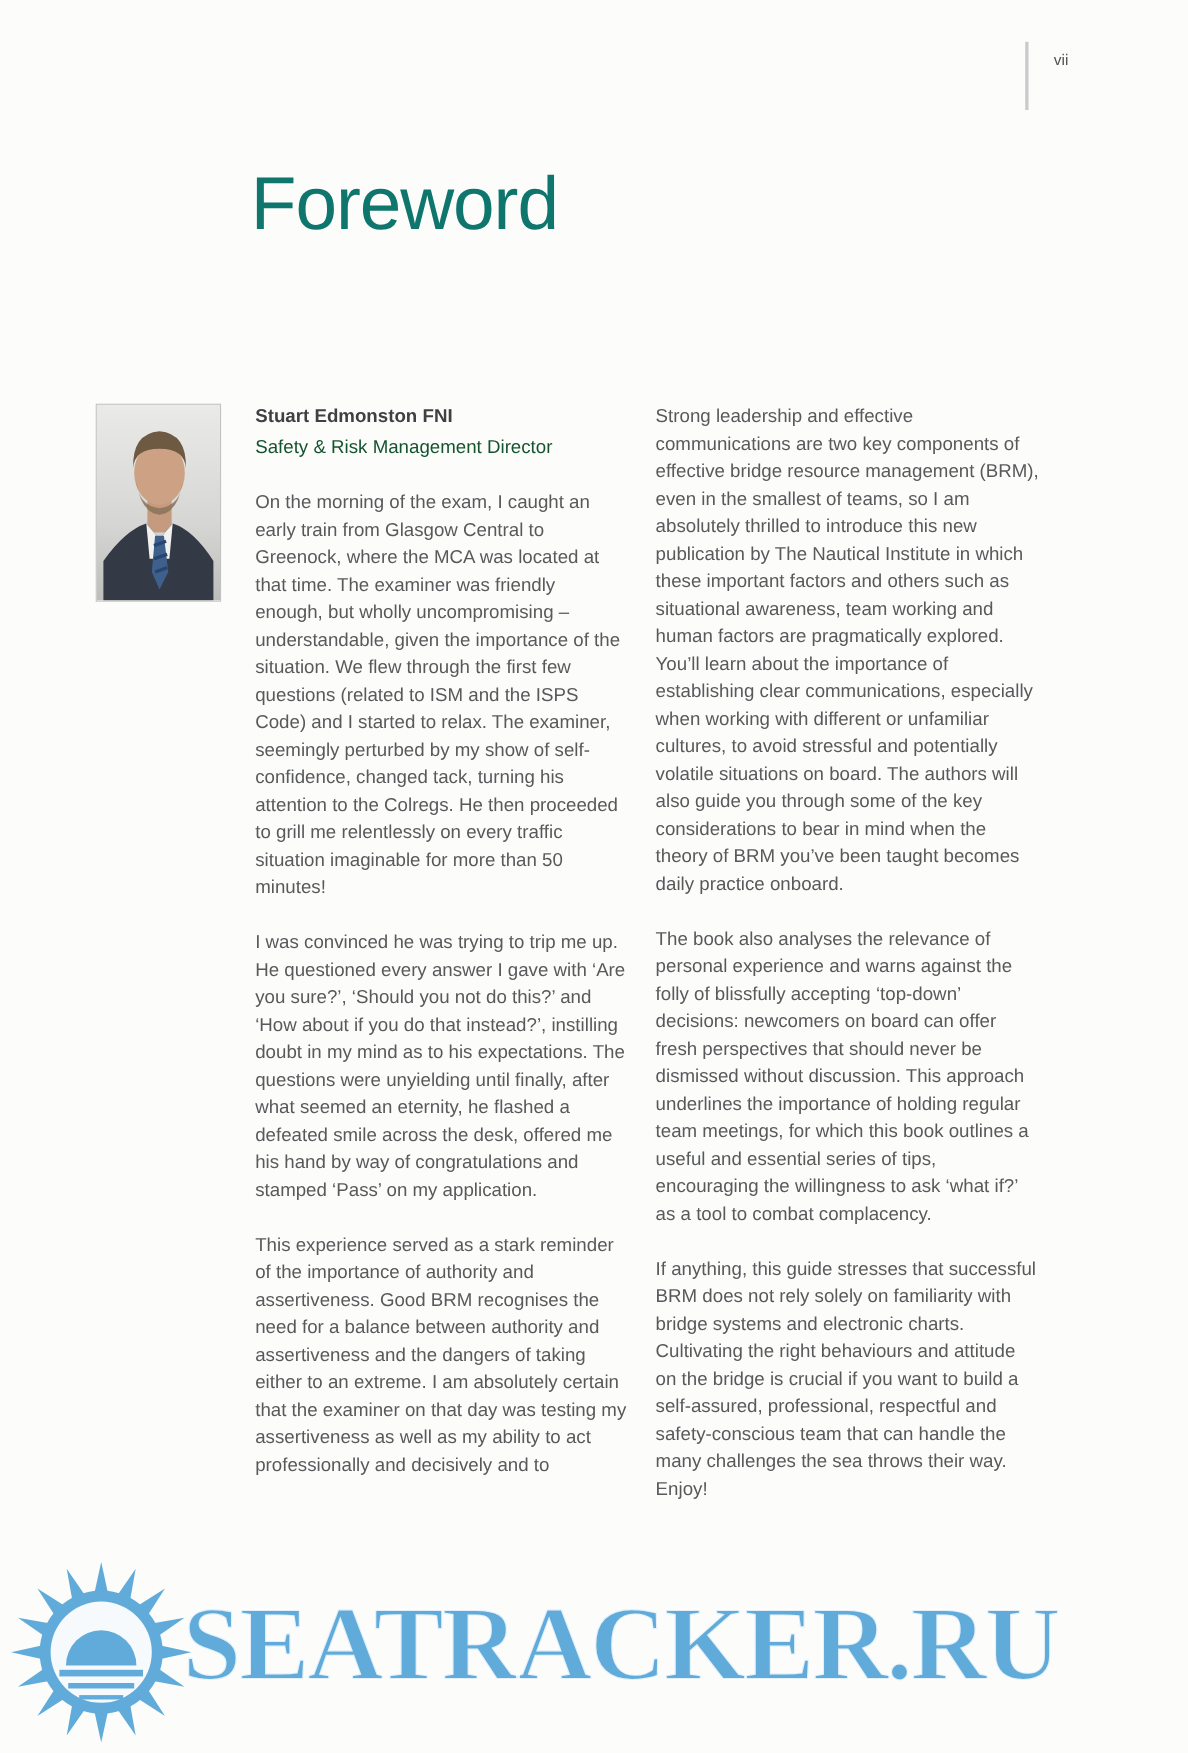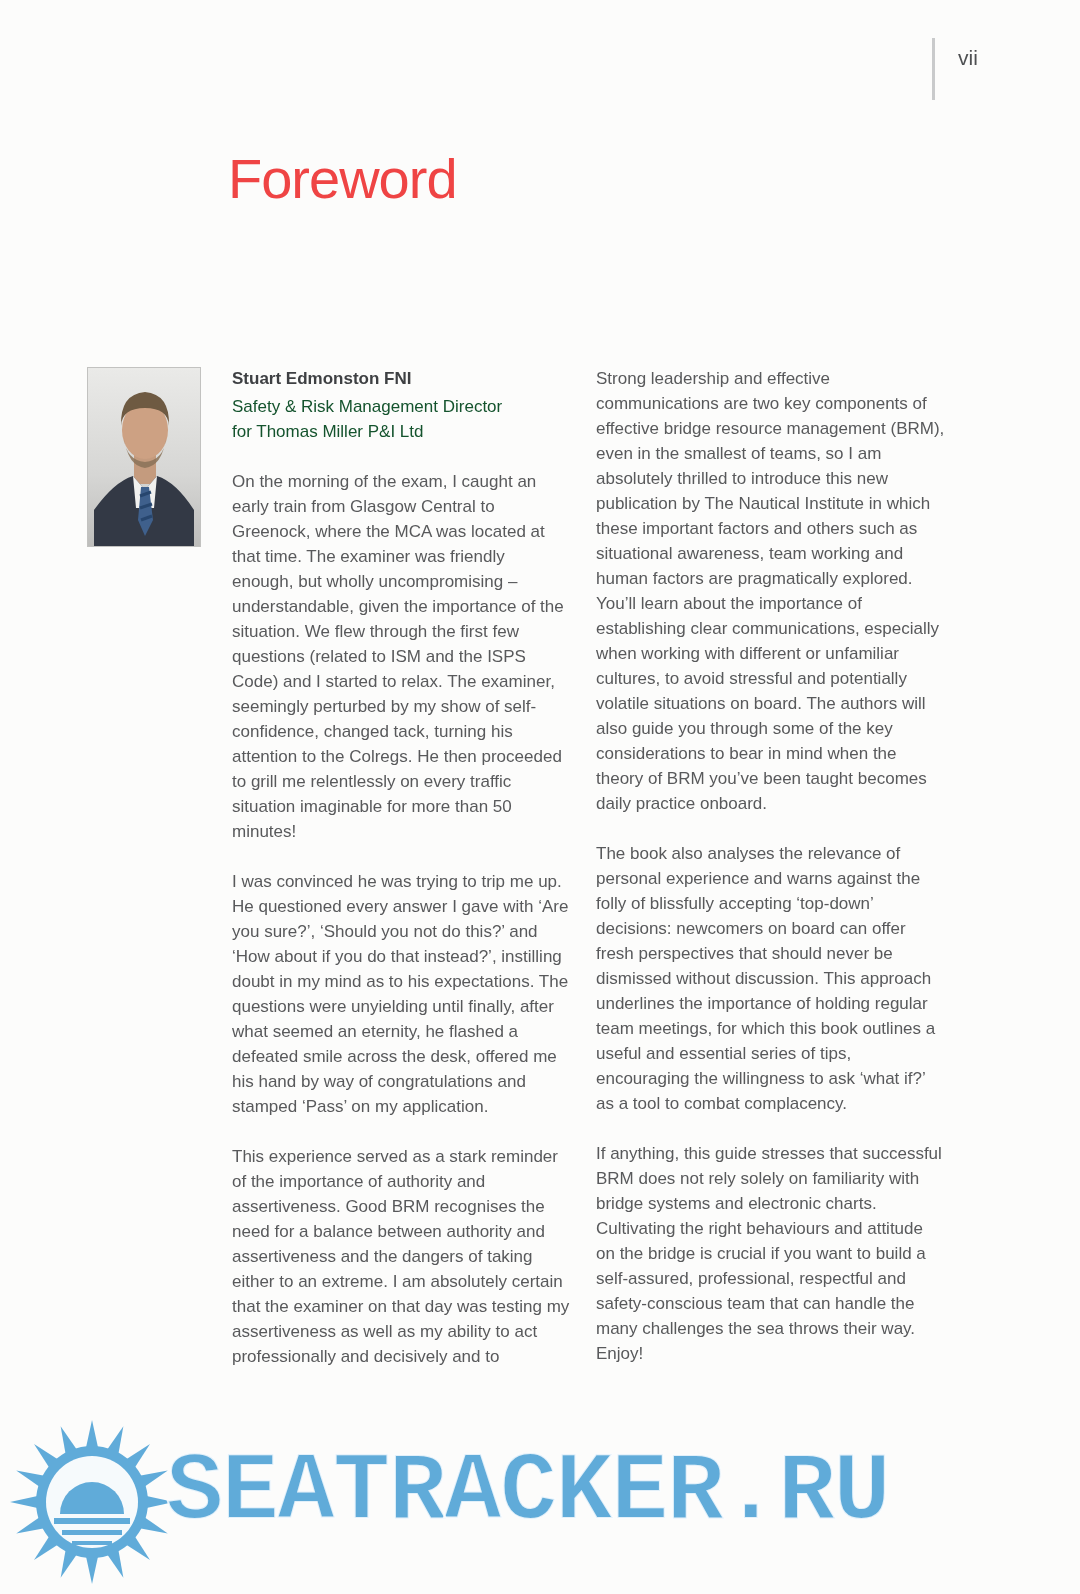--- a/index.html
+++ b/index.html
@@ -10,25 +10,25 @@
     font-family:"Liberation Sans", sans-serif;
     color:#58595b;
     overflow:hidden;
   }
   .page-number-bar {
     position:absolute; left:932px; top:38px; width:3px; height:62px;
     background:#c9cacb;
   }
   .page-number {
     position:absolute; left:958px; top:46px;
-    font-size:21px; color:#4e5052;
+    font-size:14px; color:#4e5052;
   }
   .title {
     position:absolute; left:228px; top:146px;
-    font-size:56px; font-weight:400; color:#ef4444;
+    font-size:68px; font-weight:400; color:#0f766e;
     letter-spacing:-1px;
   }
   .portrait {
     position:absolute; left:88px; top:368px; width:112px; height:178px;
     outline:1px solid #c2c2c0;
   }
   .col {
     position:absolute; top:366px;
     font-size:17px; line-height:25px; color:#58595b;
   }
@@ -36,21 +36,21 @@
   .col-right { left:596px; width:350px; }
   .author-name { font-weight:bold; color:#3e4043; margin-bottom:3px; }
   .author-role { color:#14532d; margin-bottom:25px; width:300px; }
   p.para { margin-bottom:25px; }
   .watermark {
     position:absolute; left:0; top:1422px; width:1080px; height:165px;
     opacity:0.87; pointer-events:none;
   }
   .watermark-text {
     position:absolute; left:166px; top:16px;
-    font-family:Liberation Mono, monospace;
+    font-family:Liberation Serif, serif;
     font-size:96px; font-weight:bold; color:#4aa0d5;
     letter-spacing:-2px; white-space:nowrap;
     -webkit-text-stroke:2px rgba(250,253,255,0.85);
   }
   .sun-icon { position:absolute; left:8px; top:-4px; width:168px; height:168px; }
 </style>
 </head>
 <body>
 
 <div>
@@ -80,21 +80,20 @@
       <line x1="52" y1="128" x2="63" y2="124" stroke="#27466e" stroke-width="3"></line>
       <line x1="52" y1="140" x2="64" y2="136" stroke="#27466e" stroke-width="3"></line>
       <line x1="53" y1="152" x2="64" y2="148" stroke="#27466e" stroke-width="3"></line>
     </svg>
   </div>
 
   <div class="col col-left">
     <div class="author-name">Stuart Edmonston FNI</div>
     <div class="author-role">
       <div>Safety &amp; Risk Management Director</div>
-      <div>for Thomas Miller P&amp;I Ltd</div>
     </div>
     <p class="para">On the morning of the exam, I caught an early train from Glasgow Central to Greenock, where the MCA was located at that time. The examiner was friendly enough, but wholly uncompromising – understandable, given the importance of the situation. We flew through the first few questions (related to ISM and the ISPS Code) and I started to relax. The examiner, seemingly perturbed by my show of self-confidence, changed tack, turning his attention to the Colregs. He then proceeded to grill me relentlessly on every traffic situation imaginable for more than 50 minutes!</p>
     <p class="para">I was convinced he was trying to trip me up. He questioned every answer I gave with ‘Are you sure?’, ‘Should you not do this?’ and ‘How about if you do that instead?’, instilling doubt in my mind as to his expectations. The questions were unyielding until finally, after what seemed an eternity, he flashed a defeated smile across the desk, offered me his hand by way of congratulations and stamped ‘Pass’ on my application.</p>
     <p class="para">This experience served as a stark reminder of the importance of authority and assertiveness. Good BRM recognises the need for a balance between authority and assertiveness and the dangers of taking either to an extreme. I am absolutely certain that the examiner on that day was testing my assertiveness as well as my ability to act professionally and decisively and to</p>
   </div>
 
   <div class="col col-right">
     <p class="para">Strong leadership and effective communications are two key components of effective bridge resource management (BRM), even in the smallest of teams, so I am absolutely thrilled to introduce this new publication by The Nautical Institute in which these important factors and others such as situational awareness, team working and human factors are pragmatically explored. You’ll learn about the importance of establishing clear communications, especially when working with different or unfamiliar cultures, to avoid stressful and potentially volatile situations on board. The authors will also guide you through some of the key considerations to bear in mind when the theory of BRM you’ve been taught becomes daily practice onboard.</p>
     <p class="para">The book also analyses the relevance of personal experience and warns against the folly of blissfully accepting ‘top-down’ decisions: newcomers on board can offer fresh perspectives that should never be dismissed without discussion. This approach underlines the importance of holding regular team meetings, for which this book outlines a useful and essential series of tips, encouraging the willingness to ask ‘what if?’ as a tool to combat complacency.</p>
     <p class="para">If anything, this guide stresses that successful BRM does not rely solely on familiarity with bridge systems and electronic charts. Cultivating the right behaviours and attitude on the bridge is crucial if you want to build a self-assured, professional, respectful and safety-conscious team that can handle the many challenges the sea throws their way. Enjoy!</p>

